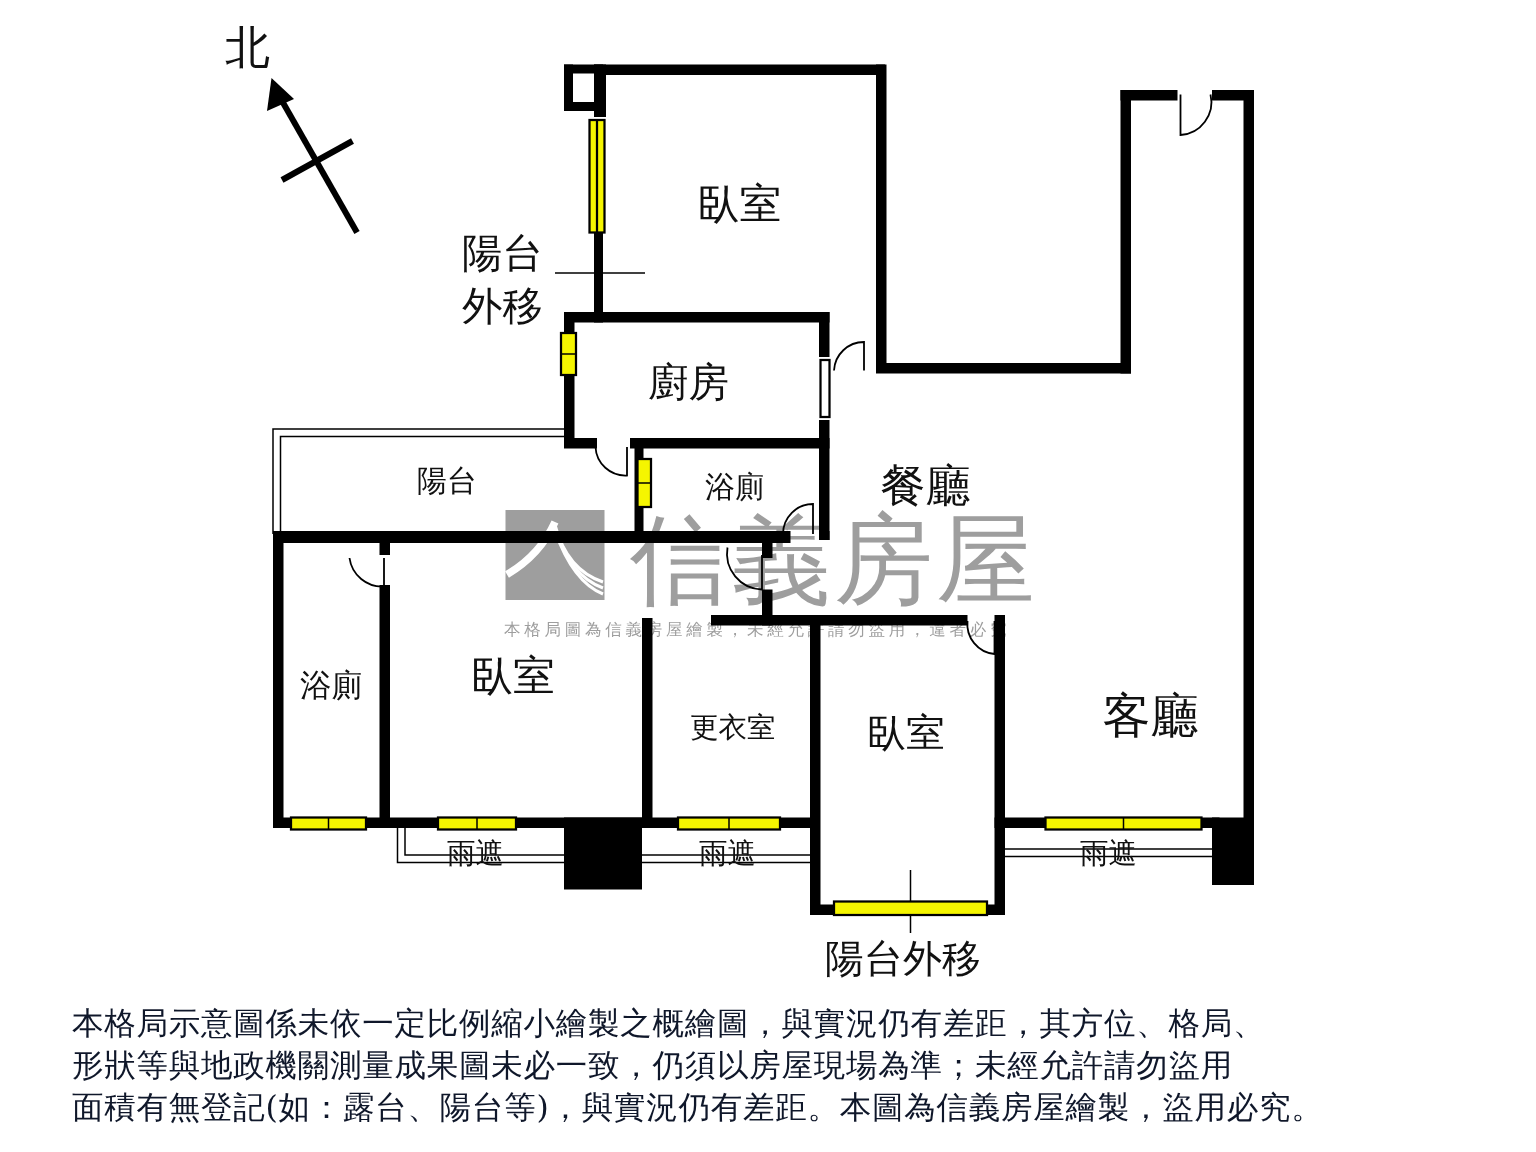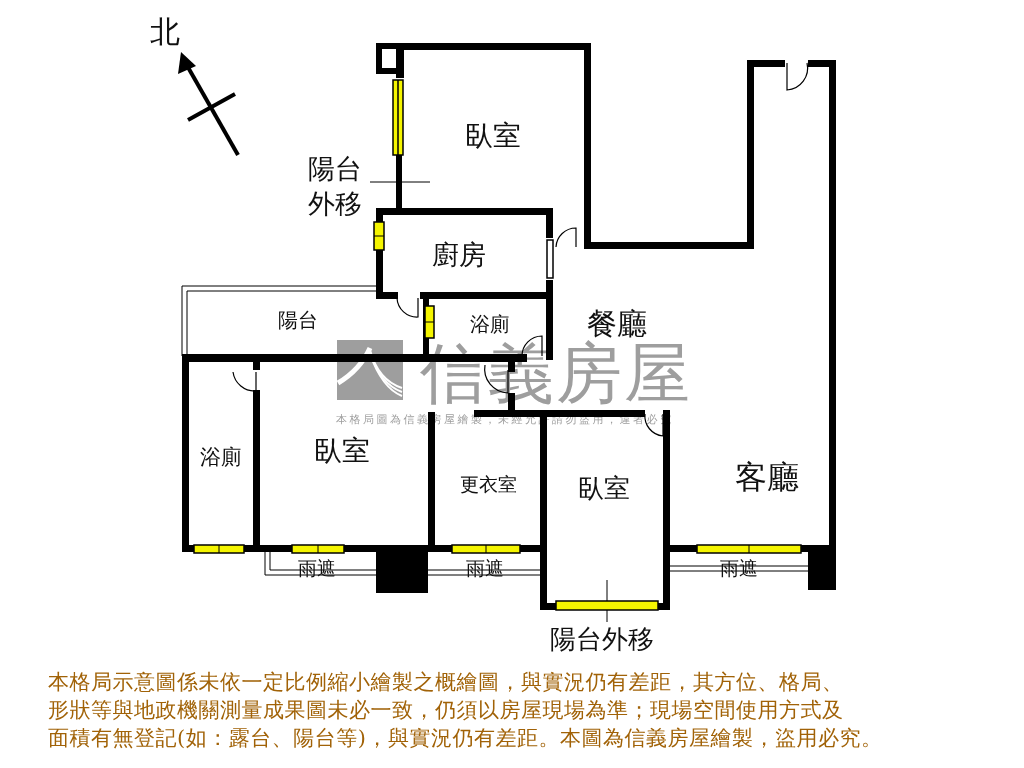--- a/index.html
+++ b/index.html
@@ -3,21 +3,21 @@
 <meta charset="utf-8">
 <style>
   html, body { margin:0; padding:0; background:#ffffff; }
   body { width:1024px; height:768px; position:relative; overflow:hidden;
          font-family:"DejaVu Serif","Liberation Serif",serif; }
   #plan { position:absolute; left:0; top:0; width:1024px; height:660px; }
   .room-label { font-family:"DejaVu Serif","Liberation Serif",serif; fill:#111; }
   .wm-text { font-family:"DejaVu Sans","Liberation Sans",sans-serif; fill:#9e9e9e; }
   .disclaimer { position:absolute; left:48px; top:668px; width:950px;
                 font-family:"DejaVu Serif","Liberation Serif",serif;
-                font-size:21px; line-height:28px; color:#a16207; letter-spacing:0.5px; }
+                font-size:21px; line-height:28px; color:#0f172a; letter-spacing:0.5px; }
   .disclaimer div { white-space:nowrap; }
 </style>
 </head>
 <body>
 
 <svg id="plan" viewBox="0 0 1024 660" xmlns="http://www.w3.org/2000/svg">
 
   <g>
     <line x1="238" y1="155" x2="185" y2="62" stroke="#000" stroke-width="4"></line>
     <polygon points="181,52 178,74 196,66" fill="#000"></polygon>
@@ -145,15 +145,15 @@
   <text class="room-label" x="308" y="178" font-size="27">陽台</text>
   <text class="room-label" x="308" y="213" font-size="27">外移</text>
   <text class="room-label" x="550" y="648" font-size="26">陽台外移</text>
   <text class="room-label" x="298" y="575" font-size="19">雨遮</text>
   <text class="room-label" x="466" y="575" font-size="19">雨遮</text>
   <text class="room-label" x="720" y="575" font-size="19">雨遮</text>
 </svg>
 
 <div class="disclaimer">
   <div>本格局示意圖係未依一定比例縮小繪製之概繪圖，與實況仍有差距，其方位、格局、</div>
-  <div>形狀等與地政機關測量成果圖未必一致，仍須以房屋現場為準；現場空間使用方式及</div>
+  <div>形狀等與地政機關測量成果圖未必一致，仍須以房屋現場為準；未經允許請勿盜用</div>
   <div>面積有無登記(如：露台、陽台等)，與實況仍有差距。本圖為信義房屋繪製，盜用必究。</div>
 </div>
 
 </body></html>

